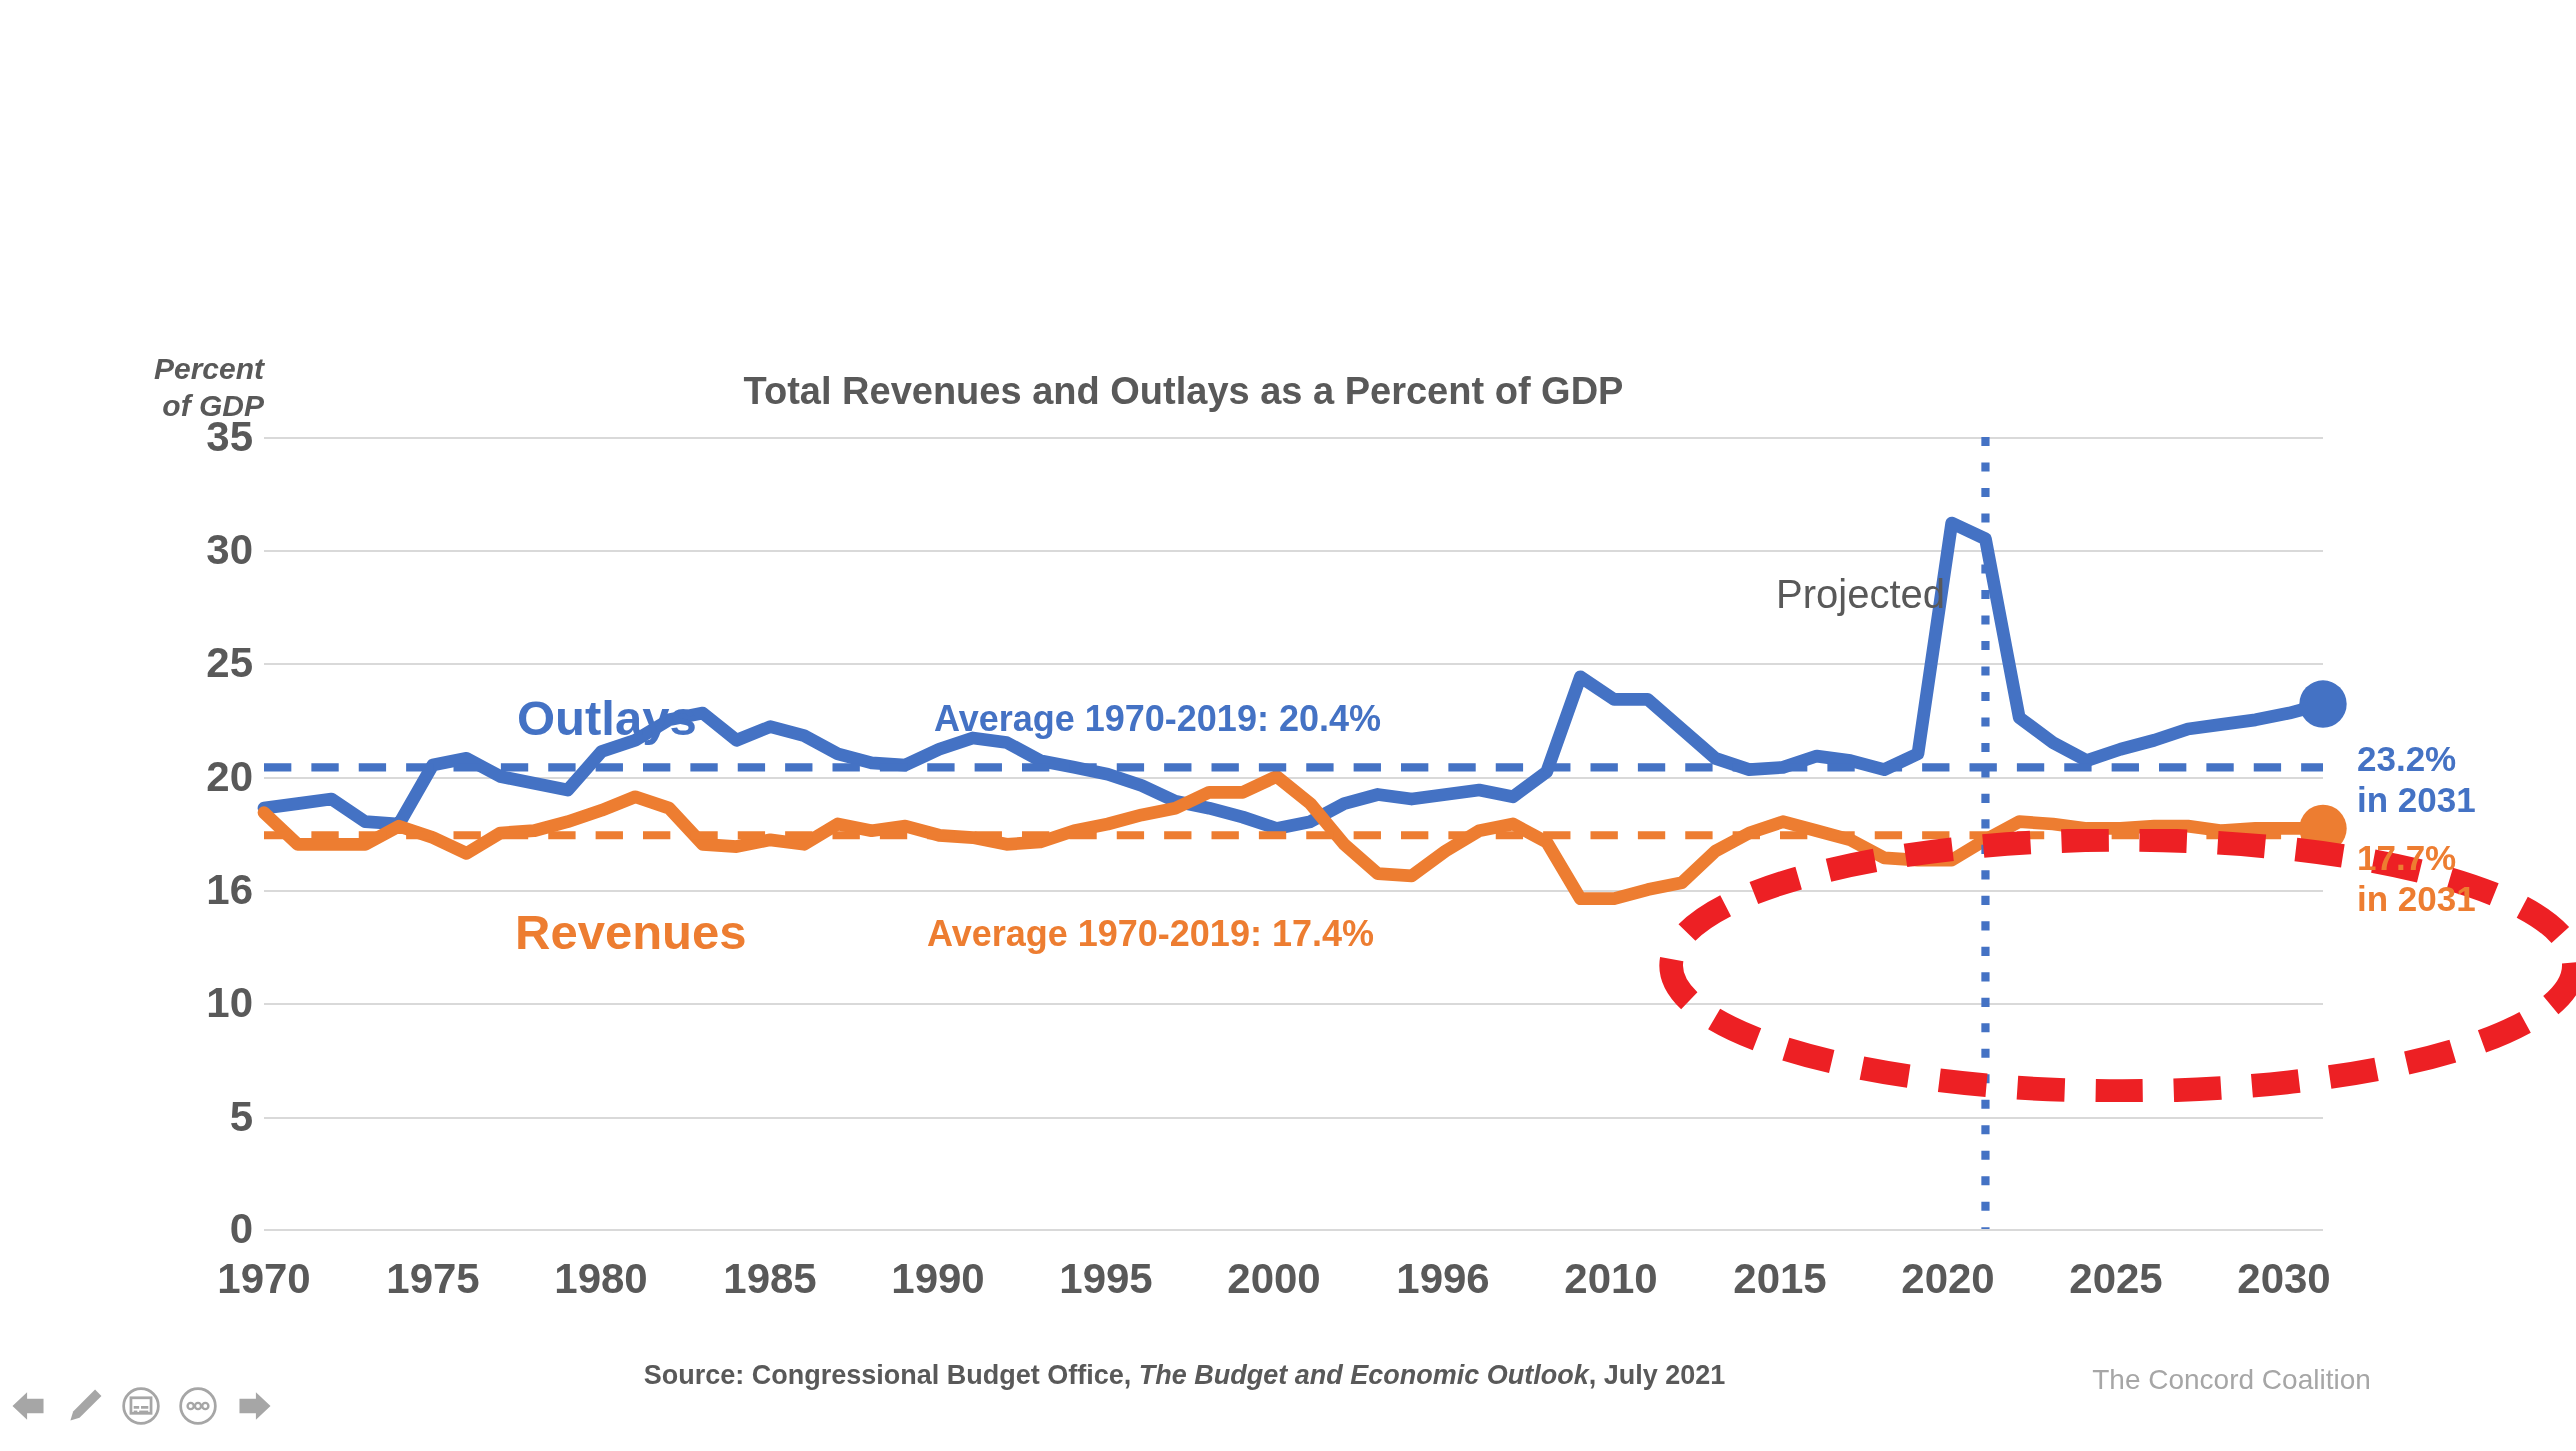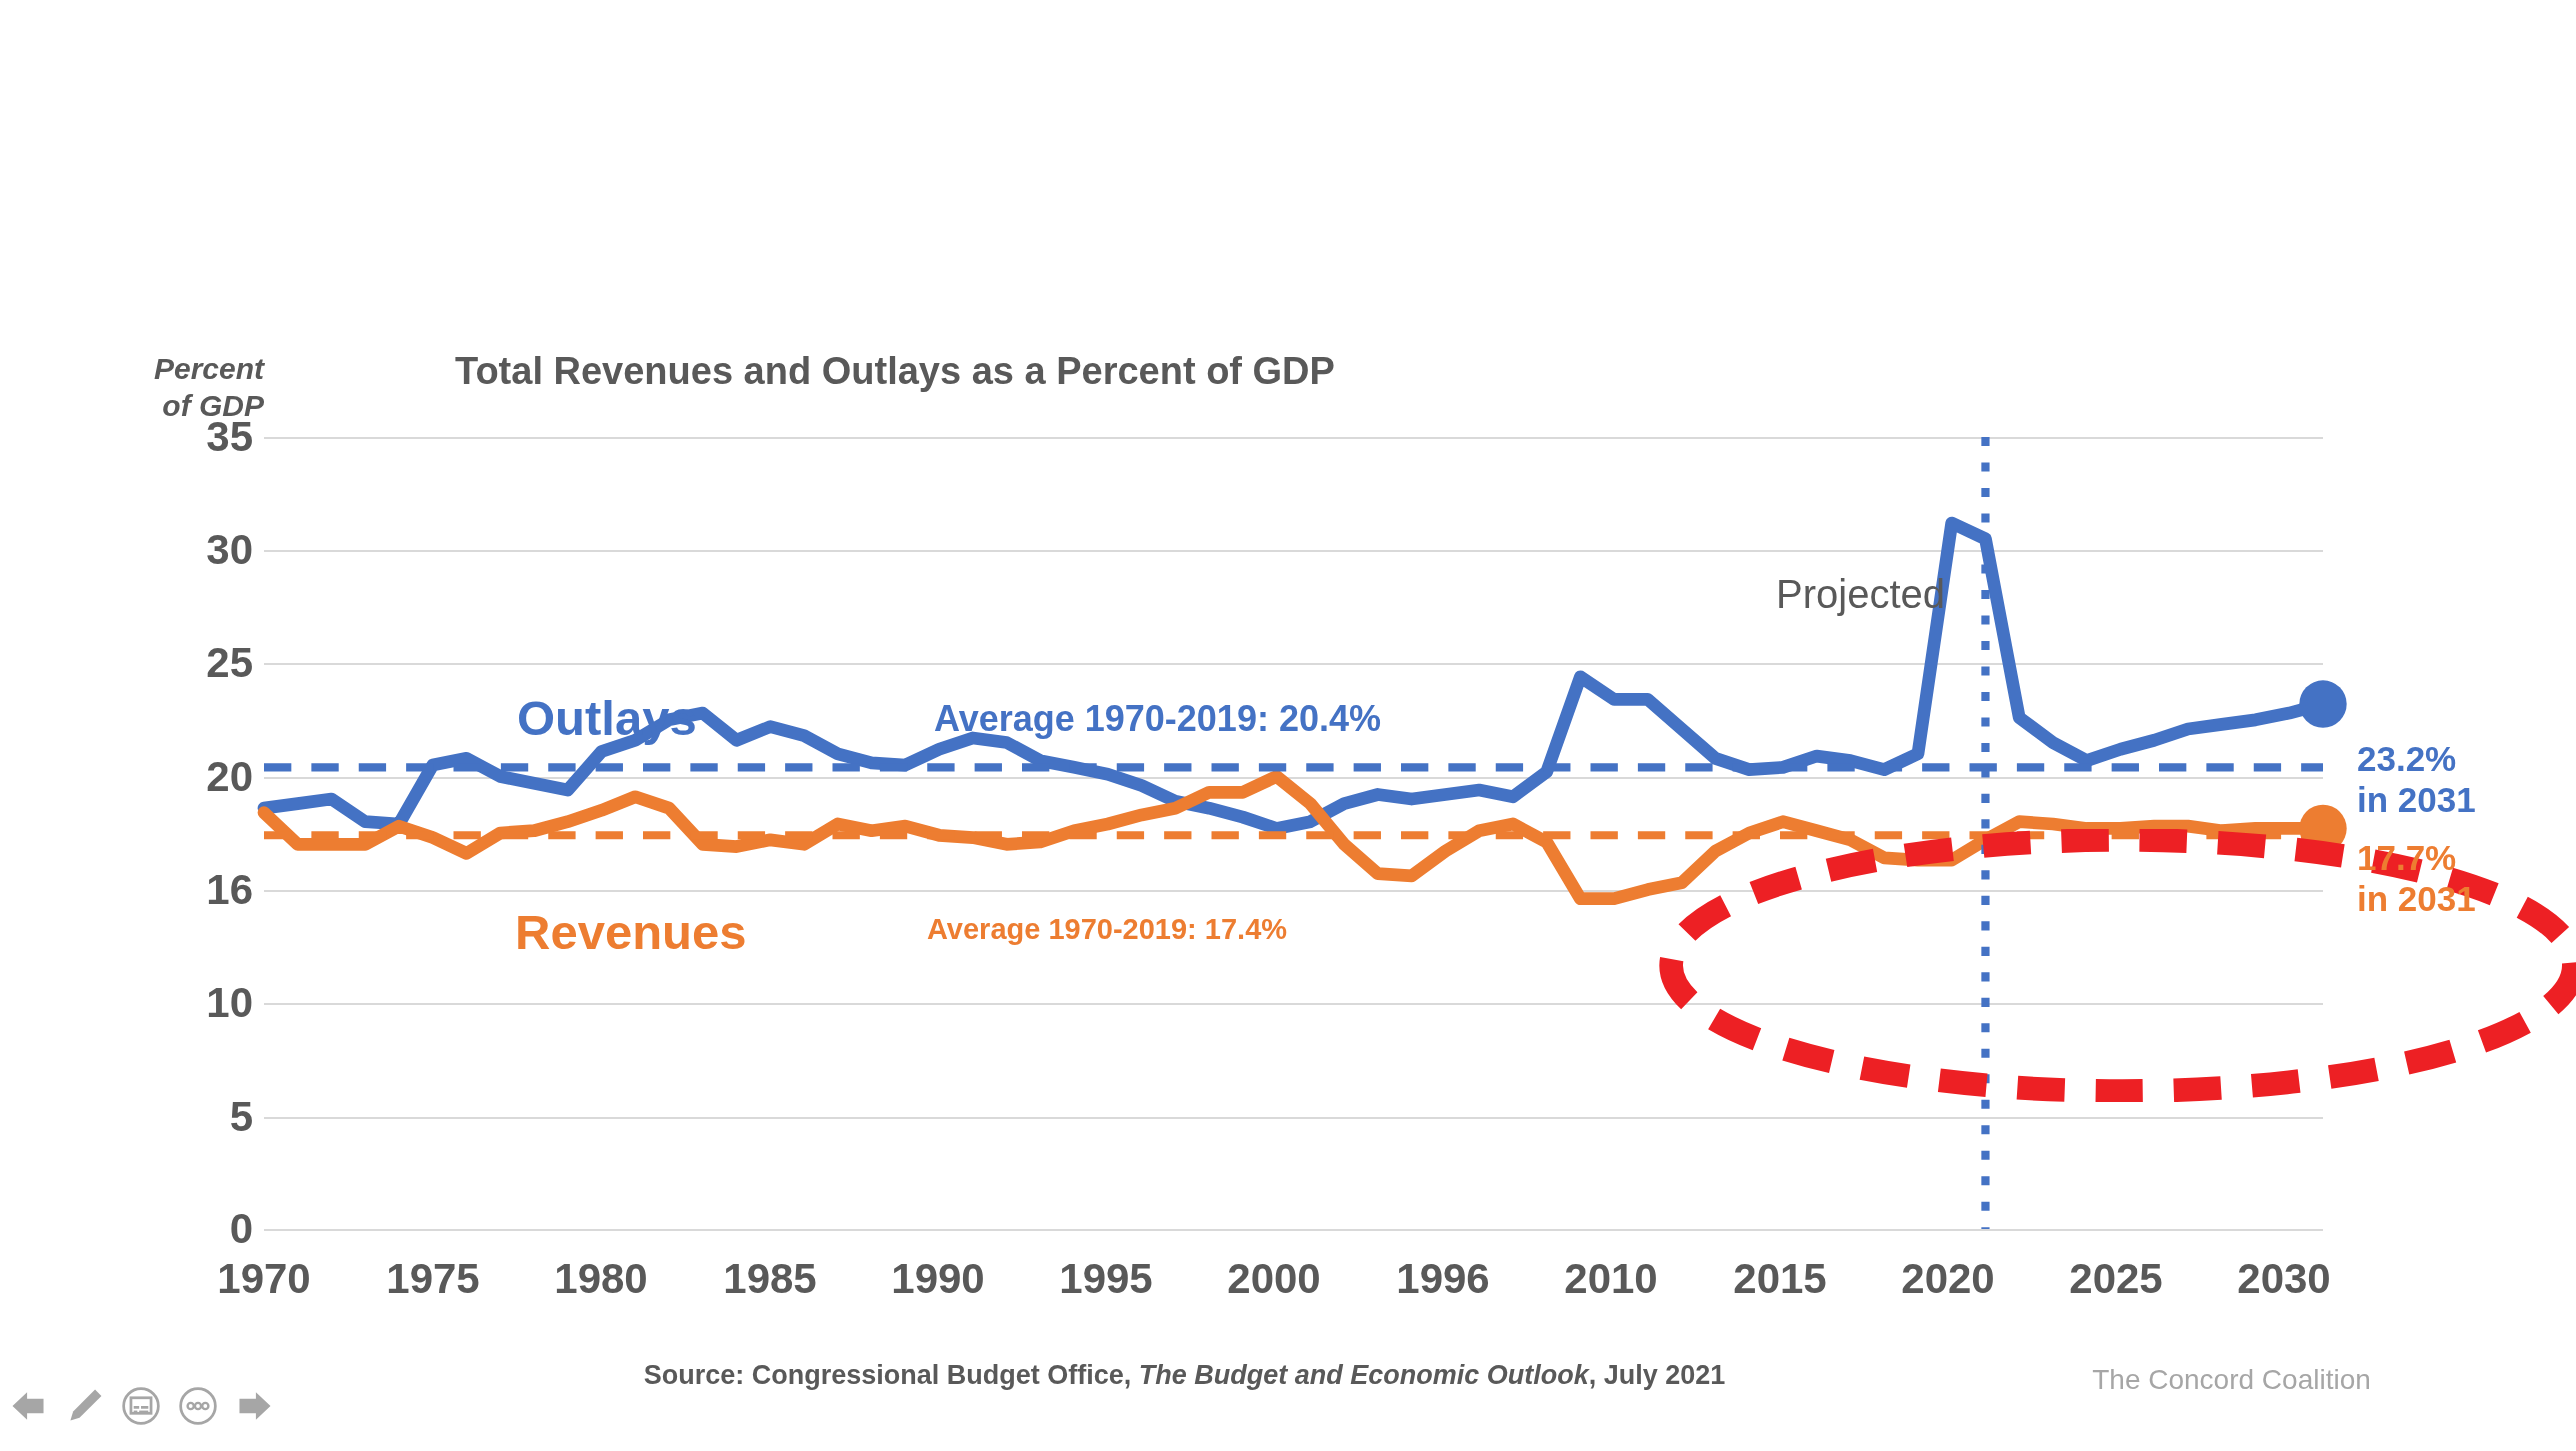--- a/index.html
+++ b/index.html
@@ -24,22 +24,22 @@
   
   #chart-area { position: absolute; left: 0; top: 337px; width: 2108px; height: 966px; }
 
   #axis-caption {
     position: absolute; left: 100px; top: 12.8px; width: 164px;
     text-align: right;
     font-size: 30px; font-weight: bold; font-style: italic;
     color: #595959; line-height: 1.25;
   }
   #chart-title {
-    position: absolute; left: 455px; top: 13px; width: 1457px;
-    text-align: left;
+    position: absolute; left: 455px; top: 33px; width: 1457px;
+    text-align: center;
     font-size: 38px; font-weight: bold; color: #595959;
   }
 
   
   #plot { position: absolute; left: 264px; top: 100px; width: 2059px; height: 792px; }
 
   .gridline { position: absolute; left: 0; width: 100%; height: 1.8px; background: #d9d9d9; }
 
   .ytick {
     position: absolute; right: 2070px; width: 146px;
@@ -52,21 +52,21 @@
     transform: translateX(-50%);
   }
 
   svg.lines { position: absolute; left: 0; top: 0; width: 2059px; height: 792px; overflow: visible; }
 
   
   .ann { position: absolute; white-space: nowrap; }
   #lbl-outlays  { left: 253px; top: 253px; font-size: 49px; font-weight: bold; color: #4472c4; }
   #lbl-revenues { left: 251px; top: 467px; font-size: 49px; font-weight: bold; color: #ed7d31; }
   #lbl-avg-outlays  { left: 670px; top: 261px; font-size: 36px; font-weight: bold; color: #4472c4; }
-  #lbl-avg-revenues { left: 663px; top: 476px; font-size: 29px; font-weight: bold; color: #ed7d31; }
+  #lbl-avg-revenues { left: 663px; top: 476px; font-size: 36px; font-weight: bold; color: #ed7d31; }
   #lbl-projected { left: 1512px; top: 135px; font-size: 40px; font-weight: 400; color: #595959; }
 
   #lbl-end-outlays {
     left: 2093px; top: 253px; font-size: 35px; font-weight: bold;
     color: #4472c4; line-height: 1.18; margin-top: 48px;
   }
   #lbl-end-revenues {
     left: 2093px; top: 400px; font-size: 35px; font-weight: bold;
     color: #ed7d31; line-height: 1.18;
   }

